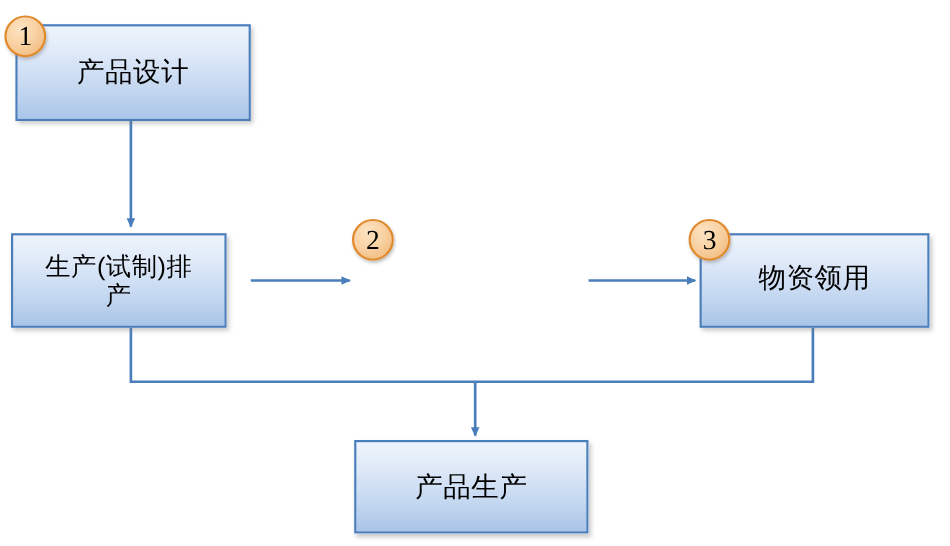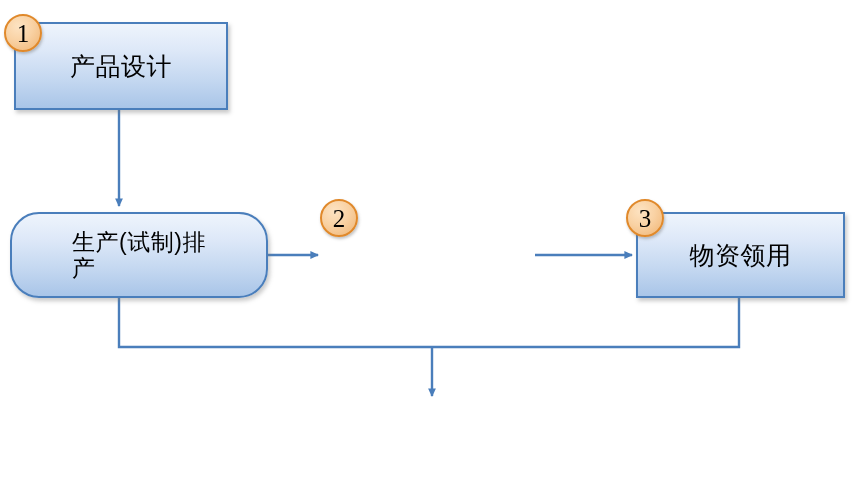--- a/index.html
+++ b/index.html
@@ -37,20 +37,21 @@
     box-shadow: 2px 3px 4px rgba(120,120,120,0.40);
     display: flex;
     align-items: center;
     justify-content: center;
     z-index: 2;
   }
   .node-label {
     color: #000000;
     font-size: 25px;
     line-height: 1.12;
+    text-align: center;
     letter-spacing: 0.5px;
     padding: 0 10px;
     white-space: pre-line;
   }
   .node-label.wrap {
     font-size: 23px;
     line-height: 1.15;
   }
 
   
@@ -97,30 +98,33 @@
 
     <polyline points="739,298 739,347 432,347" fill="none" stroke="#4a7ebb" stroke-width="2.4"></polyline>
 
     <line x1="432" y1="347" x2="432" y2="396" stroke="#4a7ebb" stroke-width="2.4" marker-end="url(#arrowhead)"></line>
   </svg>
 
   <div class="node" style="left:14px; top:22px; width:214px; height:88px;">
     <span class="node-label">产品设计</span>
   </div>
 
-  <div class="node" style="left:10px; top:212px; width:258px; height:86px;border-radius:29px;">
+  <div class="node" style="left:10px; top:212px; width:196px; height:86px;">
     <span class="node-label wrap">生产(试制)排
 产</span>
   </div>
 
 
-  <div class="node" style="left:636px; top:212px; width:209px; height:86px;">
+  <div class="node" style="left:636px; top:212px; width:209px; height:86px;font-family:Liberation Mono, monospace;">
     <span class="node-label">物资领用</span>
   </div>
 
+  <div class="node" style="left:322px; top:400px; width:213px; height:85px;">
+    <span class="node-label">产品生产</span>
+  </div>
 
   <div class="badge" style="left:4px; top:14px;">
     <span class="badge-num">1</span>
   </div>
 
   <div class="badge" style="left:320px; top:199px;">
     <span class="badge-num">2</span>
   </div>
 
   <div class="badge" style="left:626px; top:199px;">

